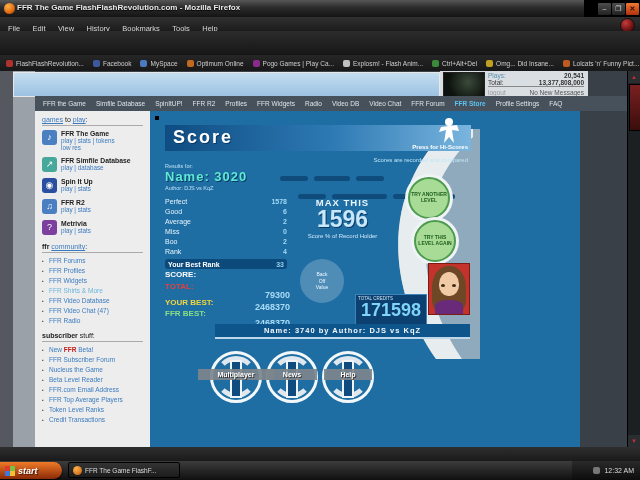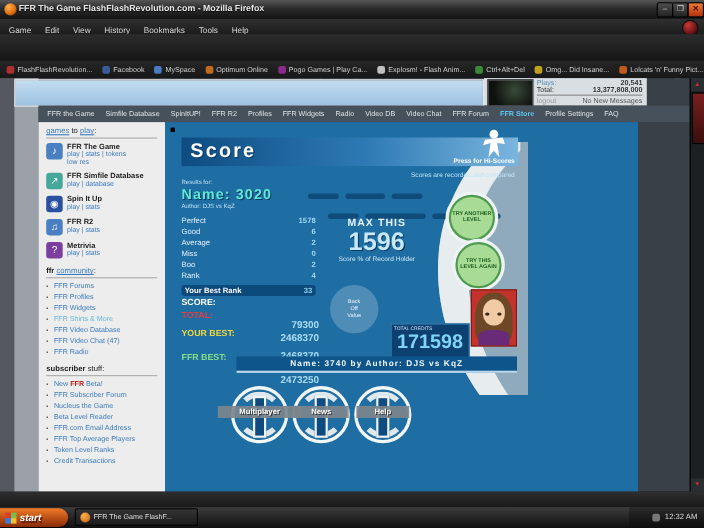--- a/index.html
+++ b/index.html
@@ -1,20 +1,20 @@
 <!DOCTYPE html>
 <html><head>
 <meta charset="utf-8">
 <style>
   html,body{margin:0;padding:0;background:#000;}
   #screen{position:relative;width:640px;height:480px;overflow:hidden;
     font-family:"Liberation Sans",sans-serif;background:#000;}
   .abs{position:absolute;}
   
-  .titlebar{left:0;top:0;width:640px;height:17px;
+  .titlebar{left:0;top:0;width:584px;height:17px;
     background:linear-gradient(180deg,#565656,#2b2b2b 45%,#141414);}
   .title-text{left:17px;top:3px;font-size:8px;font-weight:bold;color:#e9e9e9;text-shadow:0 1px 1px #000;}
   .ff-orb{left:4px;top:3px;width:11px;height:11px;border-radius:50%;
     background:radial-gradient(circle at 35% 30%,#ffb24a,#e06a10 60%,#7c3404);}
   .winbtn{top:2px;width:13px;height:12px;border:1px solid #000;border-radius:2px;
     font-size:7px;line-height:11px;text-align:center;color:#ddd;
     background:linear-gradient(180deg,#4d4d4d,#222);}
   .winbtn.close{background:linear-gradient(180deg,#f07a32,#b03010);color:#3a0d00;font-weight:bold;}
   .menubar{left:0;top:17px;width:640px;height:14px;background:linear-gradient(180deg,#303030,#1c1c1c);}
   .menu-item{font-size:7.5px;color:#d8d8d8;padding:0 4px;line-height:14px;display:inline-block;}
@@ -156,21 +156,21 @@
 
   <div class="abs titlebar">
     <div class="abs ff-orb"></div>
     <div class="abs title-text">FFR The Game FlashFlashRevolution.com - Mozilla Firefox</div>
     <div class="abs winbtn" style="left:597px">–</div>
     <div class="abs winbtn" style="left:611px">❐</div>
     <div class="abs winbtn close" style="left:625px">✕</div>
   </div>
 
   <div class="abs menubar">
-    <span class="menu-item" style="margin-left:4px">Game</span>
+    <span class="menu-item" style="margin-left:4px">File</span>
     <span class="menu-item">Edit</span>
     <span class="menu-item">View</span>
     <span class="menu-item">History</span>
     <span class="menu-item">Bookmarks</span>
     <span class="menu-item">Tools</span>
     <span class="menu-item">Help</span>
   </div>
   <div class="abs theme-orb"></div>
 
   <div class="abs navbar">
@@ -398,21 +398,21 @@
           <span class="vl">79300</span>
         </div>
       <div class="abs srow2" style="top:171px">
           <span class="lb" style="color:#e04040">TOTAL:</span>
           <span class="vl">2468370</span>
         </div>
       <div class="abs srow2" style="top:187px">
           <span class="lb" style="color:#f2d63b">YOUR BEST:</span>
           <span class="vl">2468370</span>
         </div>
-      <div class="abs srow2" style="top:209px">
+      <div class="abs srow2" style="top:198px">
           <span class="lb" style="color:#86df86">FFR BEST:</span>
           <span class="vl">2473250</span>
         </div>
 
       <div class="abs backoff">
         <span>Back</span>
           <span>Off</span>
           <span>Value</span>
       </div>
 

